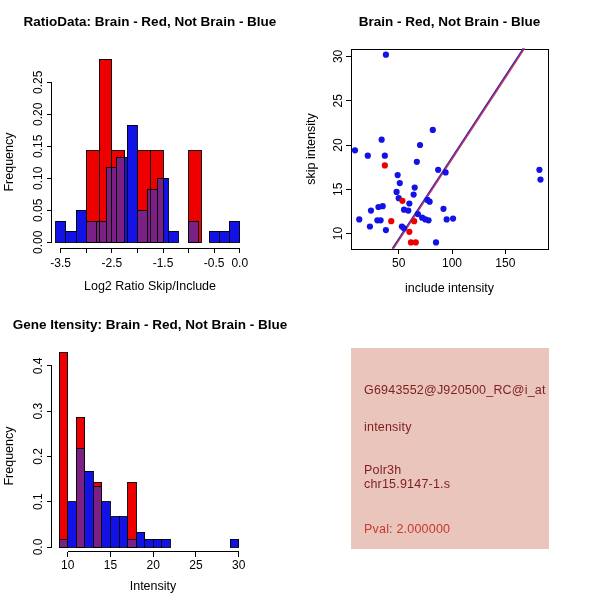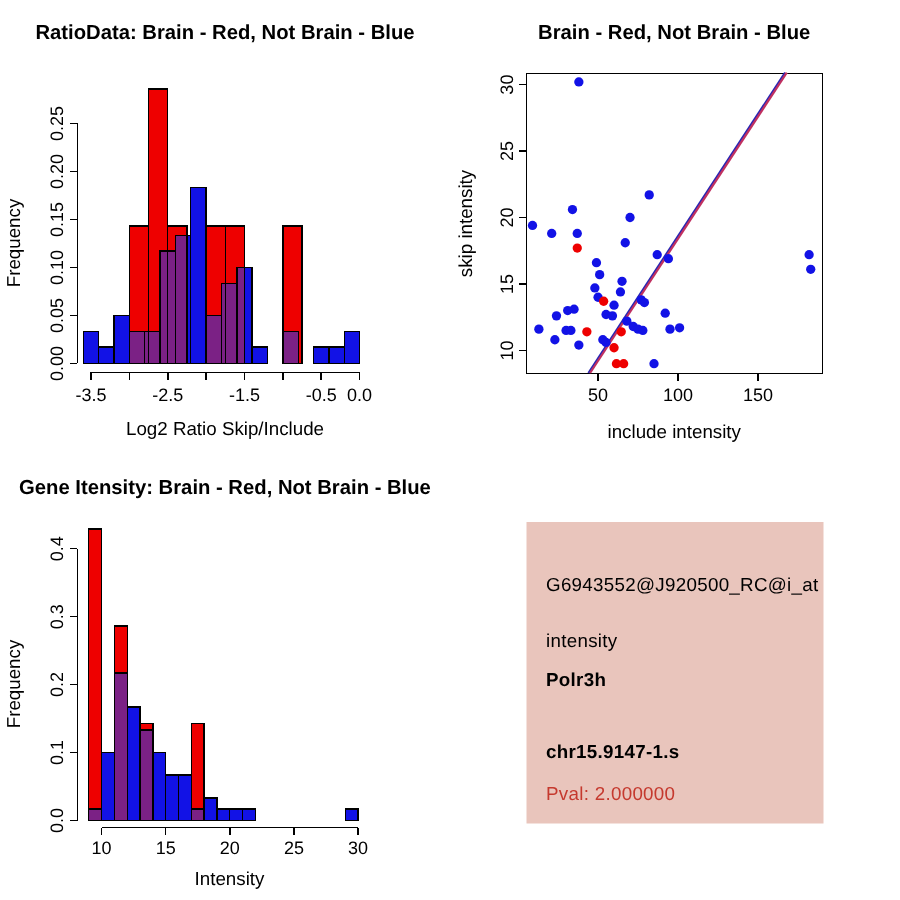--- a/index.html
+++ b/index.html
@@ -9,21 +9,21 @@
   }
   .panel{position:absolute;width:300px;height:300px;}
   #chart-tl{left:0;top:0;}
   #chart-tr{left:300px;top:0;}
   #chart-bl{left:0;top:300px;}
   #panel-br{left:300px;top:300px;}
   #info-card{
     position:absolute;left:51px;top:48px;width:198px;height:201px;
   }
   .info-line{
-    position:absolute;left:13px;font-size:12.5px;color:#000000;
+    position:absolute;left:13px;font-size:12.5px;color:#7f1d1d;
     white-space:nowrap;letter-spacing:0.2px;
   }
   .info-line.pval{color:#c5392e;}
   svg text{font-family:"Liberation Sans", sans-serif;}
 </style>
 </head>
 <body>
 
 <div id="canvas">
   <svg id="chart-tl" class="panel" viewBox="0 0 300 300">
@@ -210,18 +210,18 @@
       <text x="42" y="65.79999999999998" font-size="12" font-weight="400" fill="#000" text-anchor="middle" transform="rotate(-90 42 65.79999999999998)">0.4</text>
       <text x="150" y="29" font-size="13.5" font-weight="700" fill="#000" text-anchor="middle">Gene Itensity: Brain - Red, Not Brain - Blue</text>
       <text x="153" y="290" font-size="12.5" font-weight="400" fill="#000" text-anchor="middle">Intensity</text>
       <text x="13" y="156" font-size="12.5" font-weight="400" fill="#000" text-anchor="middle" transform="rotate(-90 13 156)">Frequency</text>
     </svg>
 
   <div id="panel-br" class="panel">
     <div id="info-card" style="background: rgb(233, 197, 188);">
       <div class="info-line" style="top:35px;">G6943552@J920500_RC@i_at</div>
       <div class="info-line" style="top:72px;">intensity</div>
-      <div class="info-line" style="top:98px;font-weight:bold;">Polr3h</div>
-      <div class="info-line" style="top:146px;font-weight:bold;">chr15.9147-1.s</div>
+      <div class="info-line" style="top:115px;">Polr3h</div>
+      <div class="info-line" style="top:129px;">chr15.9147-1.s</div>
       <div class="info-line pval" style="top: 174px; color: rgb(197, 57, 46);">Pval: 2.000000</div>
     </div>
   </div>
 </div>
 
 </body></html>

